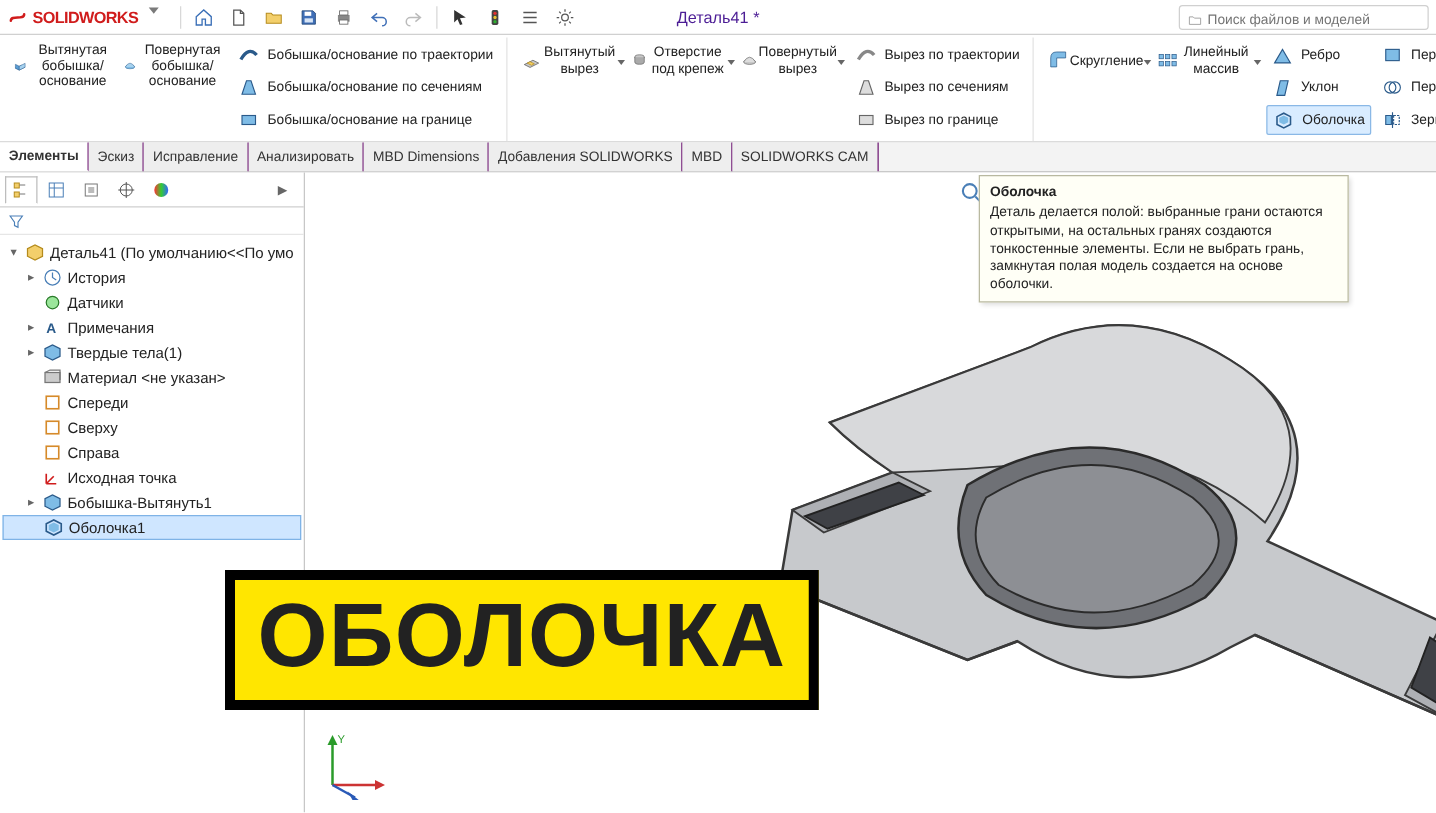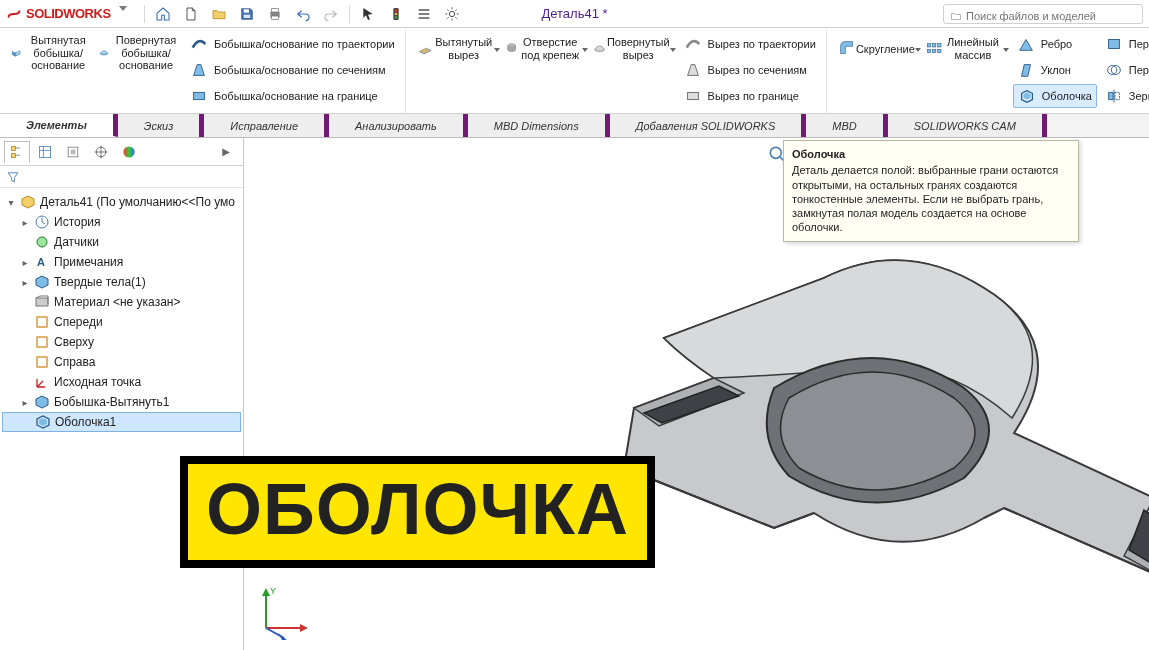--- a/index.html
+++ b/index.html
@@ -28,21 +28,21 @@
   .bigbtn .lbl { font-size: 11px; }
   .bigbtn .dd { margin-top: 2px; width: 0; height: 0; border-left: 3px solid transparent; border-right: 3px solid transparent; border-top: 4px solid #666; }
   .smallcol { display: flex; flex-direction: column; gap: 2px; justify-content: flex-start; }
   .smallbtn { display: flex; align-items: center; gap: 6px; height: 24px; padding: 0 4px; white-space: nowrap; }
   .smallbtn .ico { width: 18px; height: 18px; display:flex; align-items:center; justify-content:center; }
   .smallbtn .lbl { font-size: 11px; }
   .smallbtn.selected { background: #d9ecff; border: 1px solid #8ab8e6; border-radius: 2px; }
 
   
   .tabstrip { height: 24px; display: flex; align-items: stretch; background: #f3f3f3; border-bottom: 1px solid #bcbcbc; font-size: 11px; }
-  .tabstrip .tab { padding: 0 26px; display: flex; align-items: center; border-right: 5px solid #701a75; color: #333; background: #eee; font-style: italic; }
+  .tabstrip .tab { padding: 0 7px; display: flex; align-items: center; border-right: 1px solid #701a75; color: #333; background: #eee; }
   .tabstrip .tab.active { background: #fff; border-bottom: 1px solid #fff; font-weight: 600; }
 
   
   .main { position: absolute; top: 138px; left: 0; right: 0; bottom: 0; display: flex; }
   .sidebar { width: 244px; border-right: 1px solid #c7c7c7; background: #fff; display: flex; flex-direction: column; }
   .sb-tabs { height: 28px; display: flex; align-items: center; border-bottom: 1px solid #d0d0d0; padding: 0 4px; gap: 2px; }
   .sb-tabs .sbt { width: 26px; height: 22px; display:flex; align-items:center; justify-content:center; border:1px solid transparent; }
   .sb-tabs .sbt.active { background:#fff; border:1px solid #bdbdbd; border-bottom-color:#fff; }
   .sb-filterrow { height: 22px; display:flex; align-items:center; padding:0 6px; border-bottom:1px solid #e6e6e6; }
   .tree { padding: 4px 2px; font-size: 12px; }

